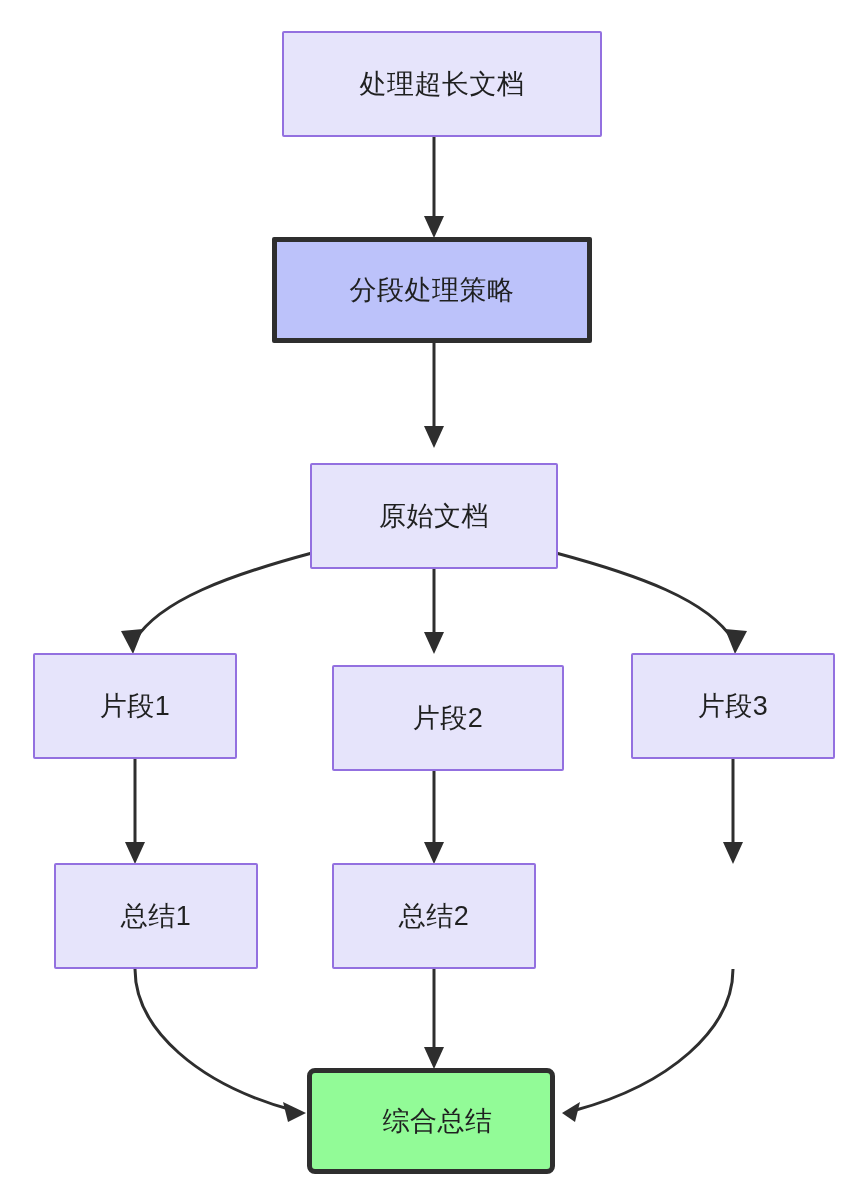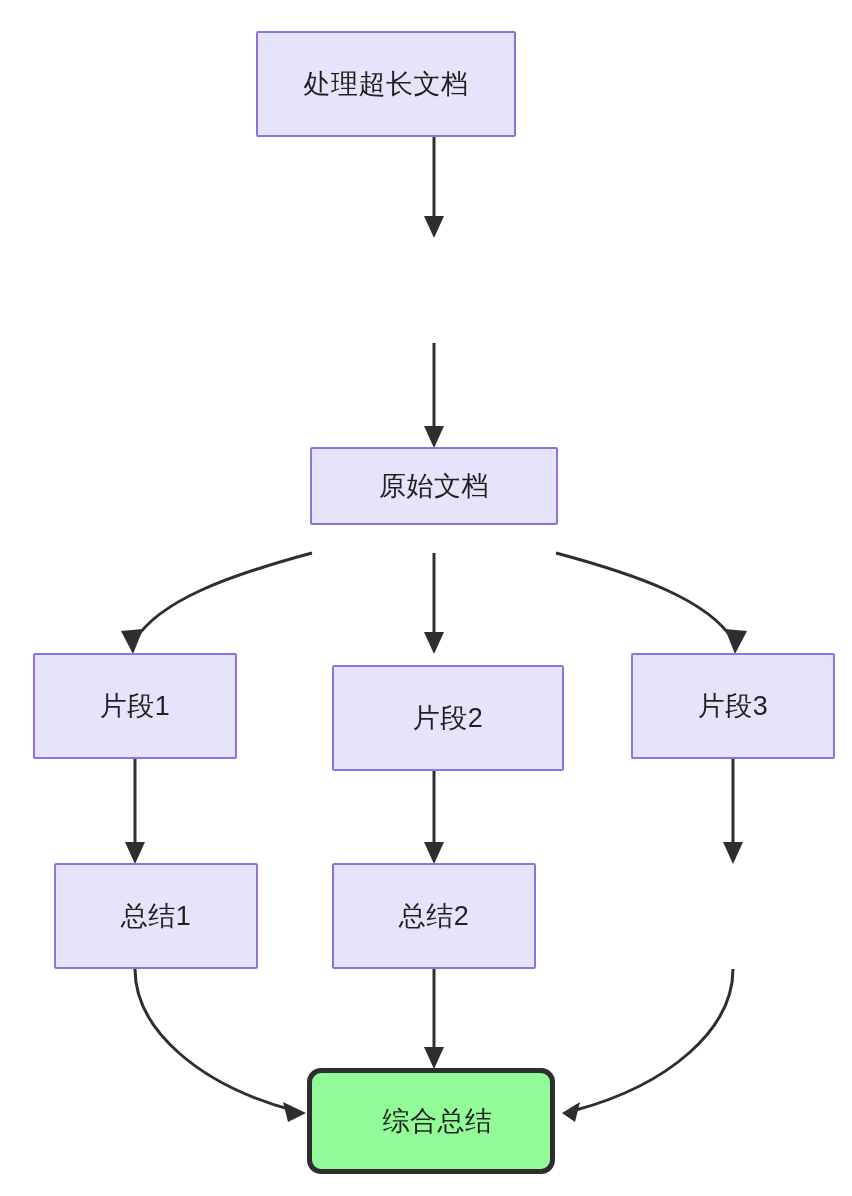--- a/index.html
+++ b/index.html
@@ -51,21 +51,21 @@
   }
   .style-highlight {
     background: #bcc2fa;
     border: 5px solid #2e2e2e;
     border-radius: 2px;
     font-size: 27px;
   }
   .style-result {
     background: #92fb97;
     border: 5px solid #2e2e2e;
-    border-radius: 14px;
+    border-radius: 8px;
     font-size: 27px;
     padding-left: 13px;
   }
   .edge-path {
     fill: none;
     stroke: #2e2e2e;
     stroke-width: 3;
   }
   .edge-head {
     fill: #2e2e2e;
@@ -128,26 +128,29 @@
       <path class="edge-path" d="M 434,969 L 434,1055"></path>
       <polygon class="edge-head" points="434,1069 424,1047 444,1047"></polygon>
     </g>
 
     <g>
       <path class="edge-path" d="M 733,969 C 733,1030 668,1085 576,1110"></path>
       <polygon class="edge-head" points="562,1113 580,1102 575,1122"></polygon>
     </g>
   </svg>
 
-  <div class="node style-default" style="left:256px; top:31px; width:260px; height:106px;">
+  <div class="node style-default" style="left:282px; top:31px; width:320px; height:106px;">
     <span class="node-label">处理超长文档</span>
   </div>
 
+  <div class="node style-highlight" style="left:272px; top:237px; width:320px; height:106px;">
+    <span class="node-label">分段处理策略</span>
+  </div>
 
-  <div class="node style-default" style="left:310px; top:447px; width:248px; height:78px;">
+  <div class="node style-default" style="left:310px; top:463px; width:248px; height:106px;">
     <span class="node-label">原始文档</span>
   </div>
 
   <div class="node style-default" style="left:33px; top:653px; width:204px; height:106px;">
     <span class="node-label">片段1</span>
   </div>
 
   <div class="node style-default" style="left:332px; top:665px; width:232px; height:106px;">
     <span class="node-label">片段2</span>
   </div>

